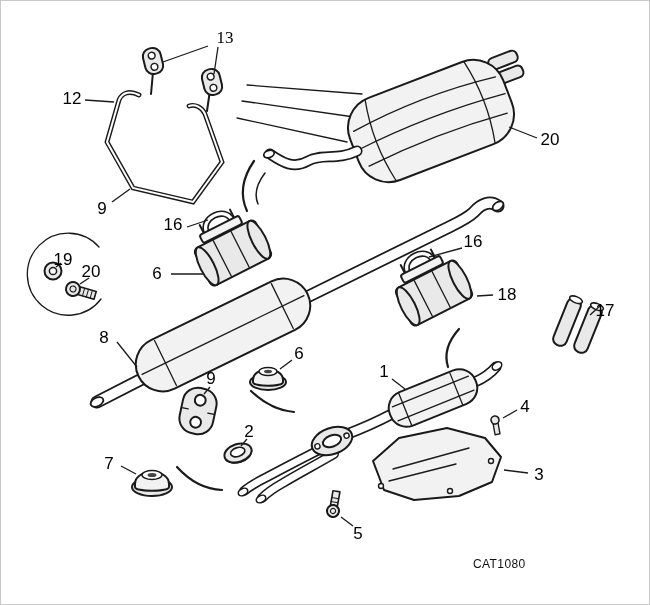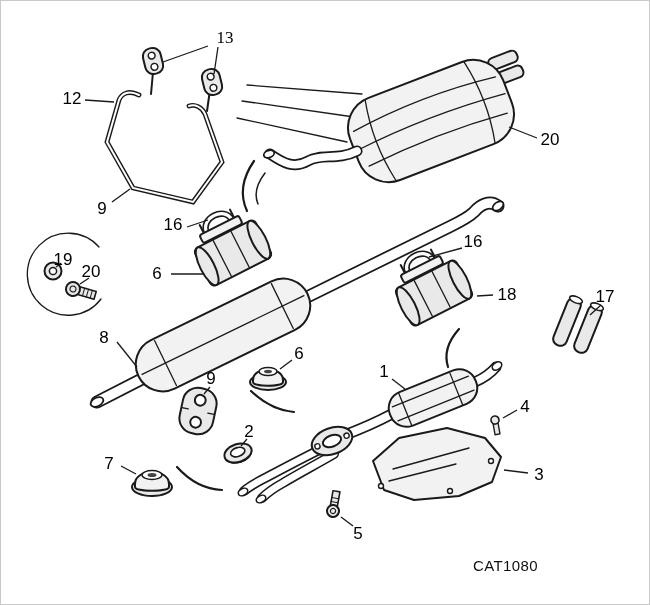--- a/index.html
+++ b/index.html
@@ -17,21 +17,21 @@
   .fw { fill:#ffffff; }
   .tube-o { stroke:var(--line,#1a1a1a); fill:none; stroke-linecap:round; }
   .tube-i { stroke:#ffffff; fill:none; stroke-linecap:round; }
   .leader { stroke:var(--line,#1a1a1a); stroke-width:1.3; }
   .callout {
     position:absolute; transform:translate(-50%,-50%);
     font-size:17px; color:#000; line-height:1; user-select:none; white-space:nowrap;
   }
   .caption {
     position:absolute; left:472px; top:556px;
-    font-size:15px; letter-spacing:0.4px; color:#111;
+    font-size:12px; letter-spacing:0.4px; color:#111;
   }
 </style>
 </head>
 <body>
 
 <div class="stage">
 
 <svg width="650" height="605" viewBox="0 0 650 605">
 
   <g class="ln hair">
@@ -252,21 +252,21 @@
       <div class="callout" style="left: 224px; top: 36px; font-family: Liberation Serif, serif;">13</div>
       <div class="callout" style="left: 71px; top: 97px;">12</div>
       <div class="callout" style="left: 549px; top: 138px;">20</div>
       <div class="callout" style="left: 101px; top: 207px;">9</div>
       <div class="callout" style="left: 172px; top: 223px;">16</div>
       <div class="callout" style="left: 62px; top: 258px;">19</div>
       <div class="callout" style="left: 90px; top: 270px;">20</div>
       <div class="callout" style="left: 156px; top: 272px;">6</div>
       <div class="callout" style="left: 472px; top: 240px;">16</div>
       <div class="callout" style="left: 506px; top: 293px;">18</div>
-      <div class="callout" style="left: 604px; top: 295px;">17</div>
+      <div class="callout" style="left: 604px; top: 309px;">17</div>
       <div class="callout" style="left: 103px; top: 336px;">8</div>
       <div class="callout" style="left: 298px; top: 352px;">6</div>
       <div class="callout" style="left: 210px; top: 377px;">9</div>
       <div class="callout" style="left: 383px; top: 370px;">1</div>
       <div class="callout" style="left: 524px; top: 405px;">4</div>
       <div class="callout" style="left: 248px; top: 430px;">2</div>
       <div class="callout" style="left: 108px; top: 462px;">7</div>
       <div class="callout" style="left: 538px; top: 473px;">3</div>
       <div class="callout" style="left: 357px; top: 532px;">5</div>
     </div>

